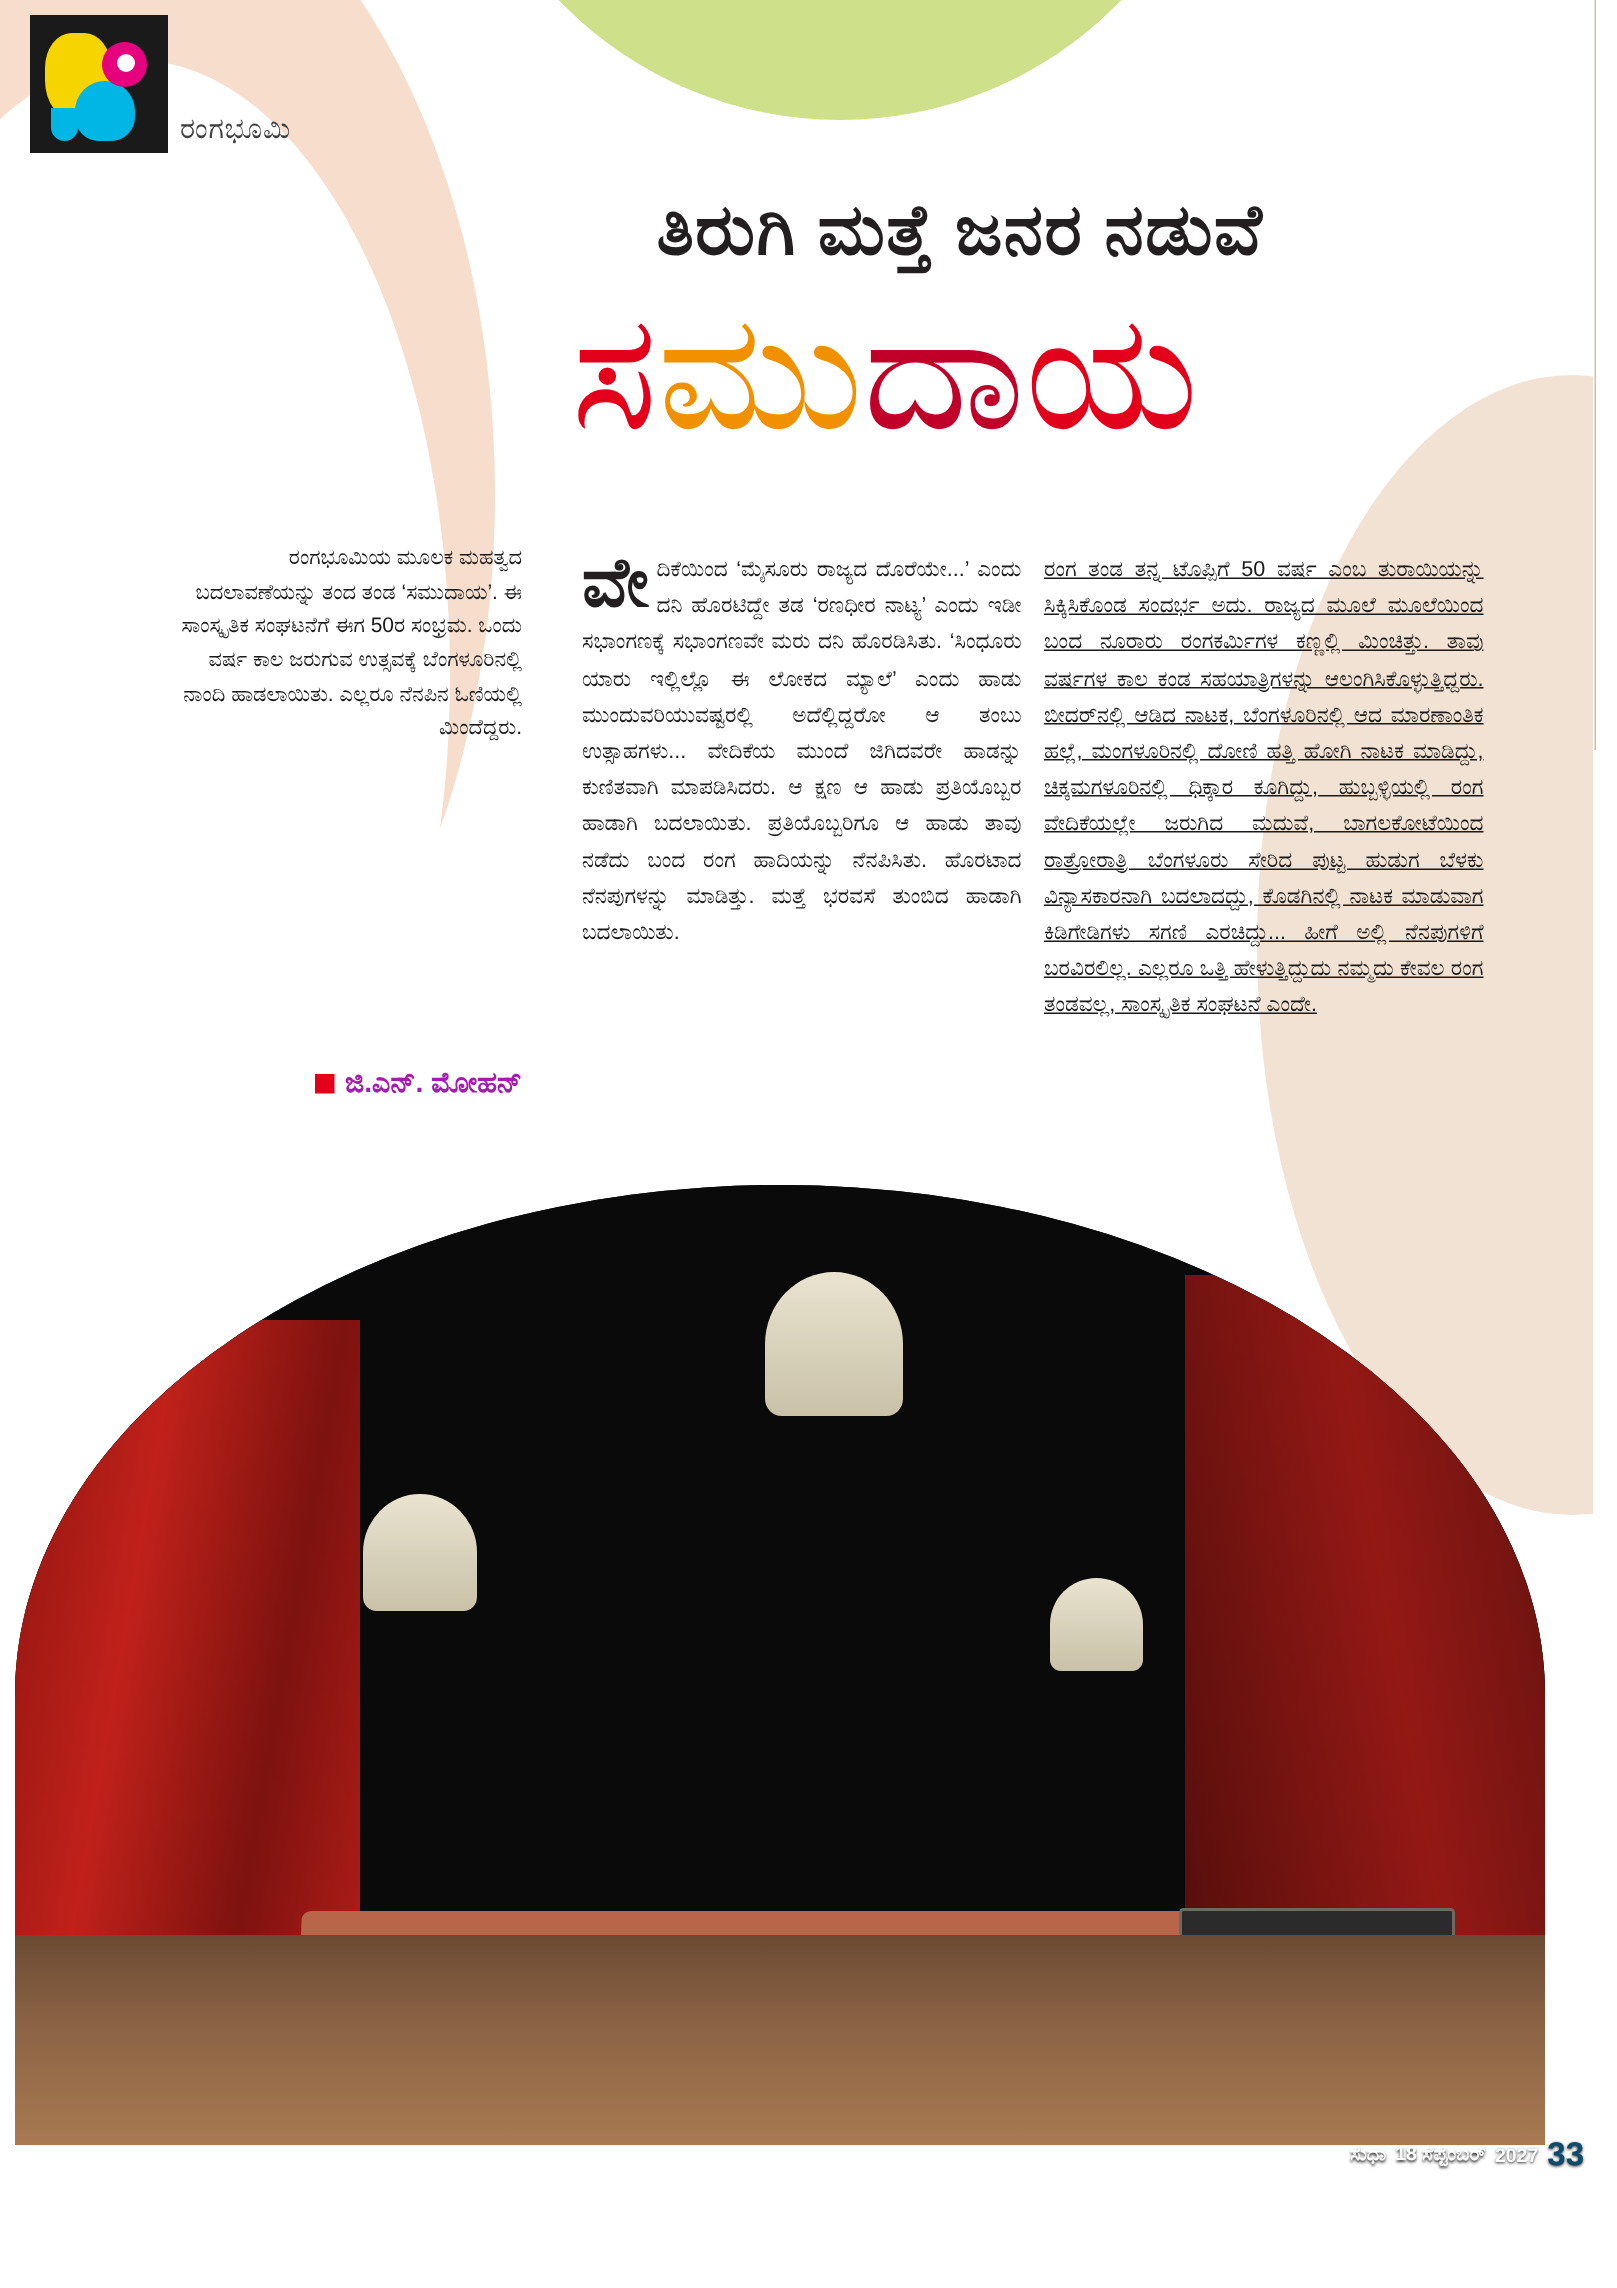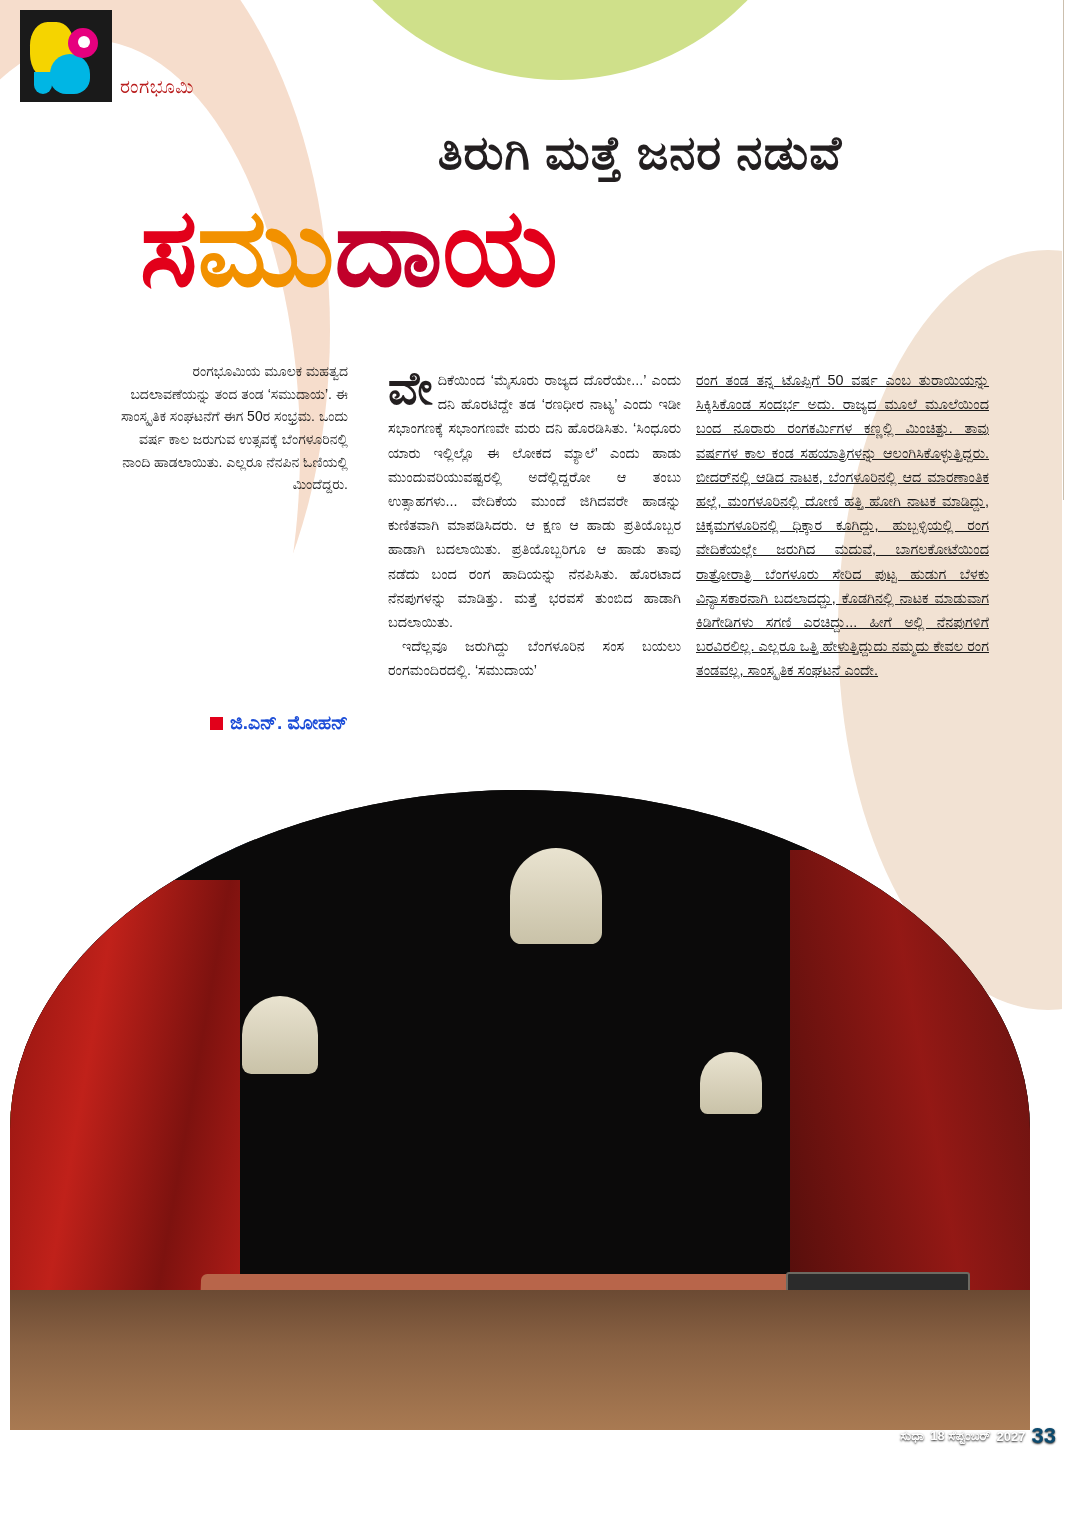--- a/index.html
+++ b/index.html
@@ -98,42 +98,43 @@
     border-radius: 50%;
   }
   .logo-tail {
     position: absolute; left: 14px; top: 62px;
     width: 18px; height: 22px;
     background: #00b6e4;
     border-radius: 0 0 10px 10px;
   }
   .masthead-label {
     font-size: 19px;
-    color: #b91c1c;
+    color: #404040;
     padding-bottom: 4px;
     letter-spacing: 0.5px;
   }
 
   
   .kicker {
     position: absolute;
     left: 240px; top: 125px;
     width: 800px;
     text-align: center;
     font-size: 47px;
     font-weight: bold;
     color: #231f20;
     letter-spacing: 1px;
   }
   .headline {
     position: absolute;
     left: 140px; top: 190px;
     width: 900px;
+    text-align: center;
     font-size: 108px;
-    font-weight: bold;
+    font-weight: normal;
     line-height: 1.08;
     white-space: nowrap;
   }
   .headline .c1 { color: #e2001a; }
   .headline .c2 { color: #f29100; }
   .headline .c3 { color: #c1002a; }
   .headline .c4 { color: #e2001a; }
 
   
   .standfirst {
@@ -146,21 +147,21 @@
     color: #1a1a1a;
     font-weight: normal;
   }
   .byline {
     position: absolute;
     left: 120px; top: 712px;
     width: 228px;
     text-align: right;
     font-size: 19px;
     font-weight: bold;
-    color: #1d4ed8;
+    color: #a21caf;
   }
   .byline .sq {
     display: inline-block;
     width: 13px; height: 13px;
     background: #e2001a;
     margin-right: 7px;
     vertical-align: middle;
   }
 
   
@@ -299,21 +300,20 @@
 <div class="standfirst">ರಂಗಭೂಮಿಯ ಮೂಲಕ ಮಹತ್ವದ ಬದಲಾವಣೆಯನ್ನು ತಂದ ತಂಡ ‘ಸಮುದಾಯ’. ಈ ಸಾಂಸ್ಕೃತಿಕ ಸಂಘಟನೆಗೆ ಈಗ 50ರ ಸಂಭ್ರಮ. ಒಂದು ವರ್ಷ ಕಾಲ ಜರುಗುವ ಉತ್ಸವಕ್ಕೆ ಬೆಂಗಳೂರಿನಲ್ಲಿ ನಾಂದಿ ಹಾಡಲಾಯಿತು. ಎಲ್ಲರೂ ನೆನಪಿನ ಓಣಿಯಲ್ಲಿ ಮಿಂದೆದ್ದರು.</div>
 
 <div class="byline">
   <span class="sq"></span><span>ಜಿ.ಎನ್. ಮೋಹನ್</span>
 </div>
 
 <div class="col c-mid">
   <p>
     <span class="dropcap">ವೇ</span><span>ದಿಕೆಯಿಂದ ‘ಮೈಸೂರು ರಾಜ್ಯದ ದೊರೆಯೇ...’ ಎಂದು ದನಿ ಹೊರಟಿದ್ದೇ ತಡ ‘ರಣಧೀರ ನಾಟ್ಯ’ ಎಂದು ಇಡೀ ಸಭಾಂಗಣಕ್ಕೆ ಸಭಾಂಗಣವೇ ಮರು ದನಿ ಹೊರಡಿಸಿತು. ‘ಸಿಂಧೂರು ಯಾರು ಇಲ್ಲಿಲ್ಲೊ ಈ ಲೋಕದ ಮ್ಯಾಲೆ’ ಎಂದು ಹಾಡು ಮುಂದುವರಿಯುವಷ್ಟರಲ್ಲಿ ಅದೆಲ್ಲಿದ್ದರೋ ಆ ತಂಬು ಉತ್ಸಾಹಗಳು... ವೇದಿಕೆಯ ಮುಂದೆ ಜಿಗಿದವರೇ ಹಾಡನ್ನು ಕುಣಿತವಾಗಿ ಮಾಪಡಿಸಿದರು. ಆ ಕ್ಷಣ ಆ ಹಾಡು ಪ್ರತಿಯೊಬ್ಬರ ಹಾಡಾಗಿ ಬದಲಾಯಿತು. ಪ್ರತಿಯೊಬ್ಬರಿಗೂ ಆ ಹಾಡು ತಾವು ನಡೆದು ಬಂದ ರಂಗ ಹಾದಿಯನ್ನು ನೆನಪಿಸಿತು. ಹೊರಟಾದ ನೆನಪುಗಳನ್ನು ಮಾಡಿತ್ತು. ಮತ್ತೆ ಭರವಸೆ ತುಂಬಿದ ಹಾಡಾಗಿ ಬದಲಾಯಿತು.</span>
   </p>
-  <p>ಇದೆಲ್ಲವೂ ಜರುಗಿದ್ದು ಬೆಂಗಳೂರಿನ ಸಂಸ ಬಯಲು ರಂಗಮಂದಿರದಲ್ಲಿ. ‘ಸಮುದಾಯ’</p>
 </div>
 
 <div class="col c-right">
   <p>ರಂಗ ತಂಡ ತನ್ನ ಟೊಪ್ಪಿಗೆ 50 ವರ್ಷ ಎಂಬ ತುರಾಯಿಯನ್ನು ಸಿಕ್ಕಿಸಿಕೊಂಡ ಸಂದರ್ಭ ಅದು. ರಾಜ್ಯದ ಮೂಲೆ ಮೂಲೆಯಿಂದ ಬಂದ ನೂರಾರು ರಂಗಕರ್ಮಿಗಳ ಕಣ್ಣಲ್ಲಿ ಮಿಂಚಿತ್ತು. ತಾವು ವರ್ಷಗಳ ಕಾಲ ಕಂಡ ಸಹಯಾತ್ರಿಗಳನ್ನು ಆಲಂಗಿಸಿಕೊಳ್ಳುತ್ತಿದ್ದರು. ಬೀದರ್‌ನಲ್ಲಿ ಆಡಿದ ನಾಟಕ, ಬೆಂಗಳೂರಿನಲ್ಲಿ ಆದ ಮಾರಣಾಂತಿಕ ಹಲ್ಲೆ, ಮಂಗಳೂರಿನಲ್ಲಿ ದೋಣಿ ಹತ್ತಿ ಹೋಗಿ ನಾಟಕ ಮಾಡಿದ್ದು, ಚಿಕ್ಕಮಗಳೂರಿನಲ್ಲಿ ಧಿಕ್ಕಾರ ಕೂಗಿದ್ದು, ಹುಬ್ಬಳ್ಳಿಯಲ್ಲಿ ರಂಗ ವೇದಿಕೆಯಲ್ಲೇ ಜರುಗಿದ ಮದುವೆ, ಬಾಗಲಕೋಟೆಯಿಂದ ರಾತ್ರೋರಾತ್ರಿ ಬೆಂಗಳೂರು ಸೇರಿದ ಪುಟ್ಟ ಹುಡುಗ ಬೆಳಕು ವಿನ್ಯಾಸಕಾರನಾಗಿ ಬದಲಾದದ್ದು, ಕೊಡಗಿನಲ್ಲಿ ನಾಟಕ ಮಾಡುವಾಗ ಕಿಡಿಗೇಡಿಗಳು ಸಗಣಿ ಎರಚಿದ್ದು... ಹೀಗೆ ಅಲ್ಲಿ ನೆನಪುಗಳಿಗೆ ಬರವಿರಲಿಲ್ಲ. ಎಲ್ಲರೂ ಒತ್ತಿ ಹೇಳುತ್ತಿದ್ದುದು ನಮ್ಮದು ಕೇವಲ ರಂಗ ತಂಡವಲ್ಲ, ಸಾಂಸ್ಕೃತಿಕ ಸಂಘಟನೆ ಎಂದೇ.</p>
 </div>
 
 <div class="photo-wrap">
   <div class="stage-dark"></div>
   <div class="curtain"></div>
   <div class="curtain-2"></div>

